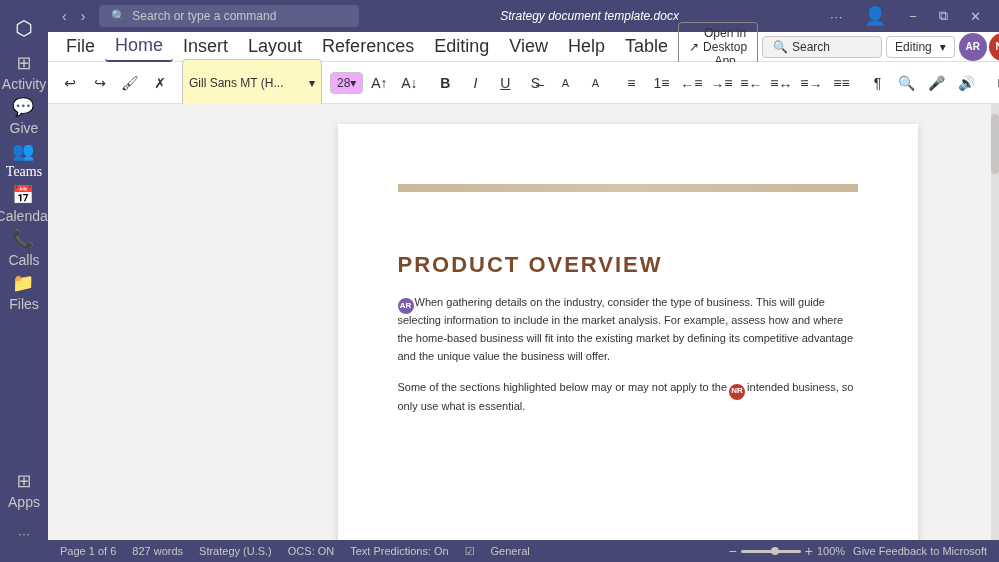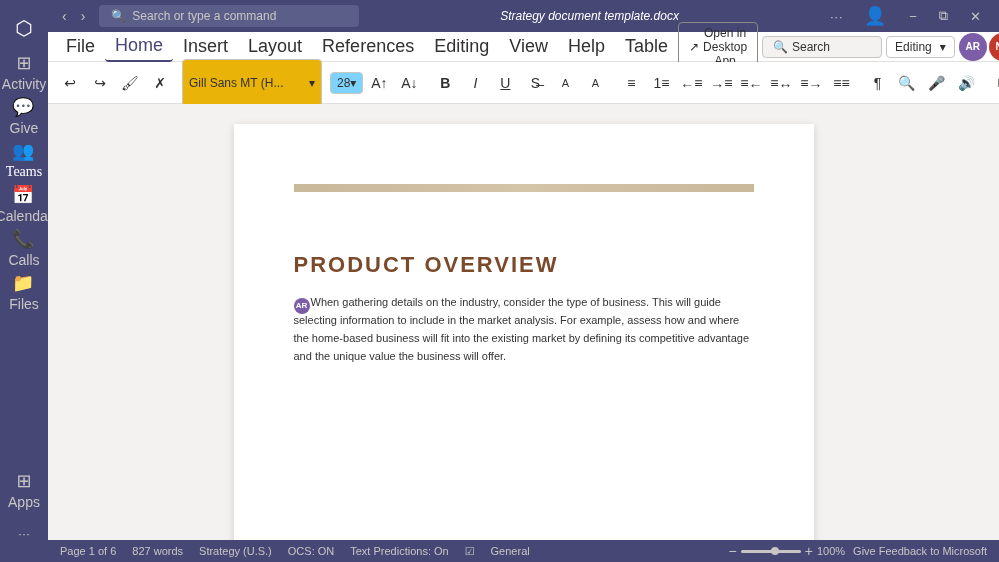--- a/index.html
+++ b/index.html
@@ -230,34 +230,34 @@
       min-width: 28px;
       height: 30px;
     }
     .fmt-separator {
       width: 1px;
       height: 24px;
       background: #e1dfdd;
       margin: 0 2px;
     }
     .font-selector {
-      background: #eab308;
+      background: #fef9c3;
       border: 1px solid #c8c6c4;
       border-radius: 4px;
       padding: 16px 6px;
       font-size: 12px;
       color: #323130;
       cursor: pointer;
       min-width: 140px;
       display: flex;
       align-items: center;
       justify-content: space-between;
     }
     .font-size-selector {
-      background: #7dd3fc;
+      background: #f0abfc;
       border: 1px solid #c8c6c4;
       border-radius: 4px;
       padding: 3px 6px;
       font-size: 12px;
       color: #323130;
       cursor: pointer;
       width: 50px;
       display: flex;
       align-items: center;
       justify-content: space-between;
@@ -265,21 +265,21 @@
     .fmt-btn.bold { font-weight: bold; }
     .fmt-btn.italic { font-style: italic; }
     .fmt-btn.underline { text-decoration: underline; }
 
     
     .document-area {
       flex: 1;
       background: #f3f2f1;
       overflow-y: auto;
       display: flex;
-      flex-direction: column;
+      flex-direction: row;
       position: relative;
     }
 
     
     .doc-left-panel {
       width: 224px;
       background: #f3f2f1;
       flex-shrink: 0;
     }
 
@@ -551,20 +551,23 @@
 
   <div class="document-area">
     <div class="doc-left-panel"></div>
     <div class="document-page">
       <div class="page">
         <div class="doc-header-image"></div>
         <div class="doc-title">PRODUCT OVERVIEW</div>
         <div class="doc-paragraph">
           <span class="cursor-avatar" style="background:#7b5ea7;">AR</span><span>When gathering details on the industry, consider the type of business. This will guide selecting information to include in the market analysis. For example, assess how and where the home-based business will fit into the existing market by defining its competitive advantage and the unique value the business will offer.</span>
         </div>
+        <div class="doc-paragraph">
+          <span>Some of the sections highlighted below may or may not apply to the</span><span class="cursor-avatar" style="background:#c0392b;margin:0 2px;">NR</span><span>intended business, so only use what is essential.</span>
+        </div>
       </div>
     </div>
     <div class="doc-right-panel">
       <div class="scrollbar-track">
         <div class="scrollbar-thumb"></div>
       </div>
     </div>
   </div>
 
   <div class="status-bar">

